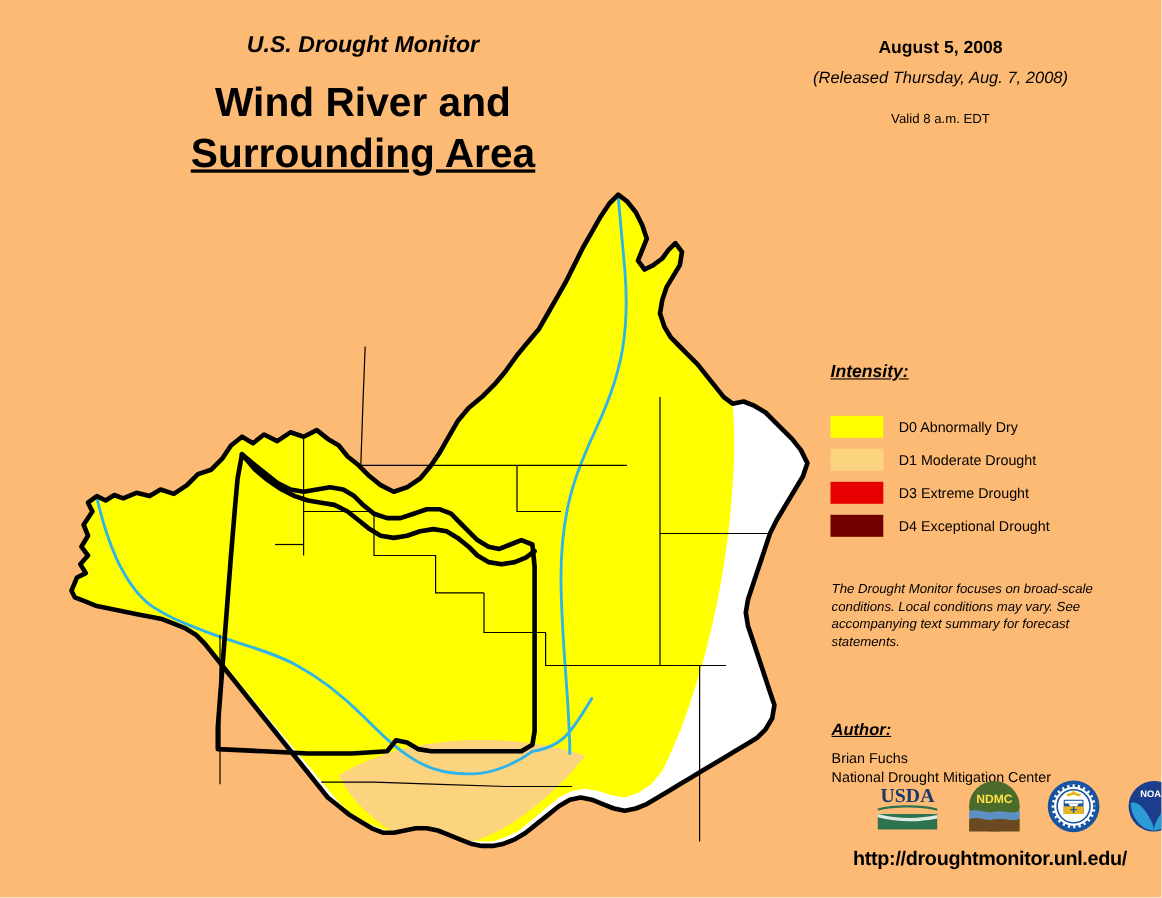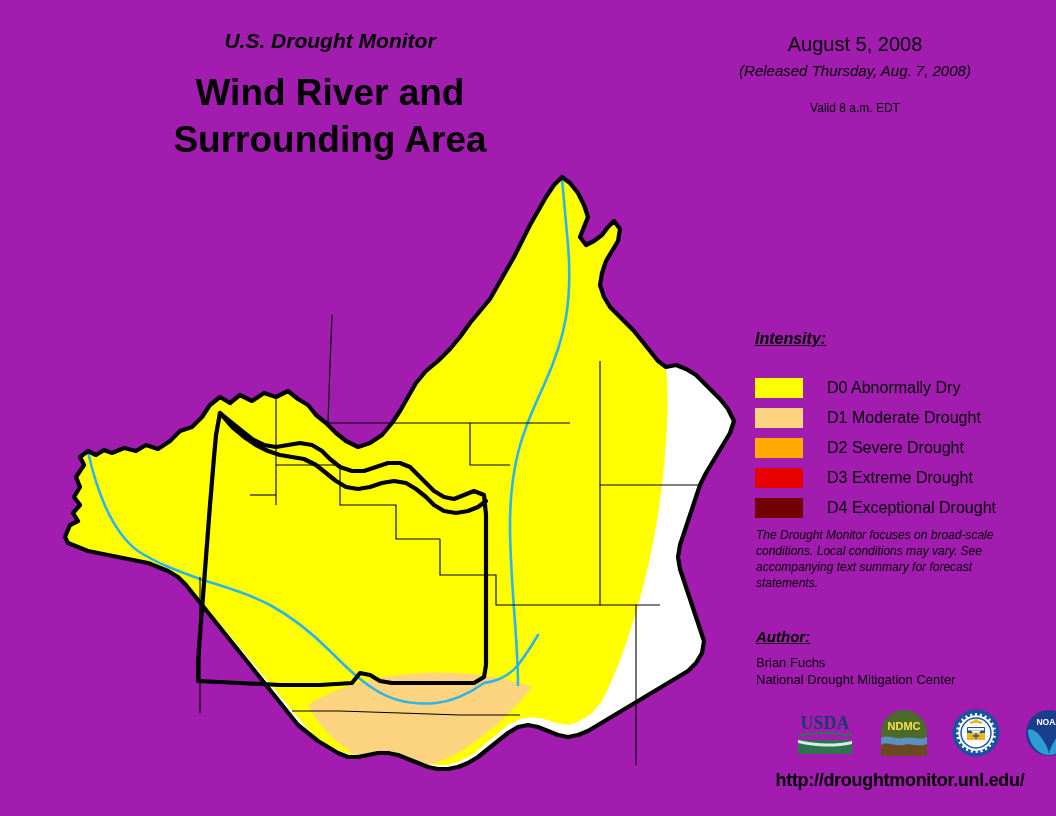--- a/index.html
+++ b/index.html
@@ -4,21 +4,21 @@
 <style>
   html, body {
     margin: 0;
     padding: 0;
     background: #ffffff;
   }
   #page {
     position: relative;
     width: 1056px;
     height: 816px;
-    background: #a21caf;
+    background: #fdba74;
     font-family: "Liberation Sans", sans-serif;
     overflow: hidden;
   }
 
   
   #title-block {
     position: absolute;
     left: 0px;
     top: 28px;
     width: 660px;
@@ -32,33 +32,33 @@
     letter-spacing: 0px;
     line-height: 26px;
   }
   #region-title {
     font-size: 37px;
     font-weight: bold;
     color: #000;
     line-height: 47px;
     margin-top: 15px;
   }
-  #region-title .line2 { display: block; }
+  #region-title .line2 { display: block; text-decoration: underline; }
 
   
   #date-block {
     position: absolute;
     left: 690px;
     top: 30px;
     width: 330px;
     text-align: center;
   }
   #dm-date {
-    font-size: 20px;
-    font-weight: normal;
+    font-size: 16px;
+    font-weight: bold;
     color: #000;
     line-height: 28px;
   }
   #dm-released {
     font-size: 15px;
     font-weight: normal;
     font-style: italic;
     color: #000;
     line-height: 20px;
     margin-top: 3px;
@@ -100,22 +100,22 @@
     align-items: center;
     height: 30px;
   }
   .legend-swatch {
     width: 48px;
     height: 20px;
     flex: 0 0 48px;
     border: 0;
   }
   .legend-label {
-    margin-left: 24px;
-    font-size: 16px;
+    margin-left: 14px;
+    font-size: 13px;
     color: #000;
     white-space: nowrap;
   }
 
   
   #disclaimer {
     position: absolute;
     left: 756px;
     top: 527px;
     width: 262px;
@@ -132,20 +132,21 @@
     top: 628px;
     width: 270px;
   }
   #author-heading {
     font-size: 15px;
     font-weight: bold;
     font-style: italic;
     text-decoration: underline;
     color: #000;
     margin-bottom: 9px;
+    margin-top: 27px;
   }
   .author-line {
     font-size: 13px;
     color: #000;
     line-height: 17px;
   }
 
   
   #logos {
     position: absolute;
@@ -392,24 +393,20 @@
 
     <div class="legend-row">
       <span class="legend-swatch" style="background:#FFFF00"></span>
       <span class="legend-label">D0 Abnormally Dry</span>
     </div>
     <div class="legend-row">
       <span class="legend-swatch" style="background:#FCD37F"></span>
       <span class="legend-label">D1 Moderate Drought</span>
     </div>
     <div class="legend-row">
-      <span class="legend-swatch" style="background:#FFAA00"></span>
-      <span class="legend-label">D2 Severe Drought</span>
-    </div>
-    <div class="legend-row">
       <span class="legend-swatch" style="background:#E60000"></span>
       <span class="legend-label">D3 Extreme Drought</span>
     </div>
     <div class="legend-row">
       <span class="legend-swatch" style="background:#730000"></span>
       <span class="legend-label">D4 Exceptional Drought</span>
     </div>
   </div>
 
   <div id="disclaimer">The Drought Monitor focuses on broad-scale conditions. Local conditions may vary. See accompanying text summary for forecast statements.</div>

